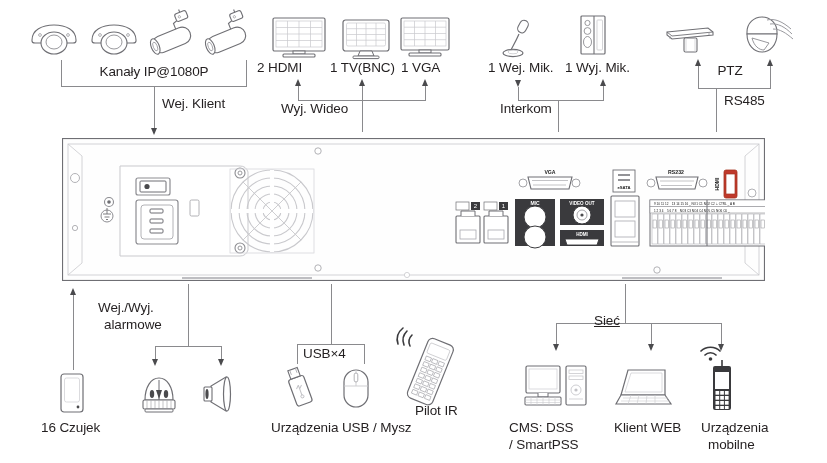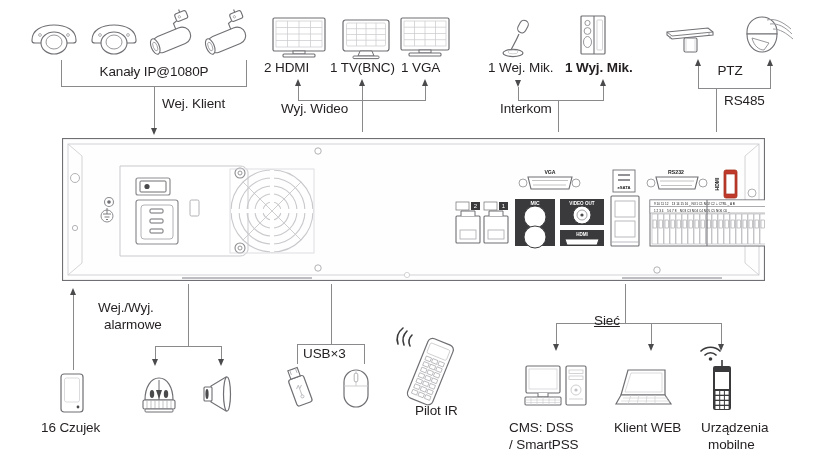--- a/index.html
+++ b/index.html
@@ -155,21 +155,21 @@
           <path d="M36.5 5 L36.5 30"></path>
         <path d="M5 11.2 L47 11.2"></path>
           <path d="M5 17.5 L47 17.5"></path>
           <path d="M5 23.7 L47 23.7"></path>
       </g>
       <rect x="20" y="34" width="12" height="3" fill="#fff" stroke="#6f6f74" stroke-width="1"></rect>
       <rect x="10" y="37" width="32" height="3" rx="1" fill="#fff" stroke="#6f6f74" stroke-width="1.1"></rect>
     </svg>
   </div>
 
-  <div class="lbl" style="left:264px;top:60px;">2 HDMI</div>
+  <div class="lbl" style="left:257px;top:60px;">2 HDMI</div>
   <div class="lbl" style="left:330px;top:60px;">1 TV(BNC)</div>
   <div class="lbl" style="left:401px;top:60px;">1 VGA</div>
 
   <div class="arrow up" style="left:294.5px;top:79px;"></div>
   <div class="arrow up" style="left:358.5px;top:79px;"></div>
   <div class="arrow up" style="left:421.5px;top:79px;"></div>
 
   <div class="wire v" style="left:298px;top:86px;height:14px;"></div>
   <div class="wire v" style="left:362px;top:86px;height:14px;"></div>
   <div class="wire v" style="left:425px;top:86px;height:14px;"></div>
@@ -192,21 +192,21 @@
       <rect x="3" y="2" width="24" height="38" rx="1" fill="#fff" stroke="#6f6f74" stroke-width="1.2"></rect>
       <path d="M16 2 L16 40" stroke="#6f6f74" stroke-width="1.1"></path>
       <circle cx="9.5" cy="9" r="2.6" fill="#fff" stroke="#8d8d92" stroke-width="0.9"></circle>
       <circle cx="9.5" cy="17" r="3.4" fill="#fff" stroke="#8d8d92" stroke-width="0.9"></circle>
       <ellipse cx="9.5" cy="28" rx="4" ry="5.5" fill="#fff" stroke="#8d8d92" stroke-width="0.9"></ellipse>
       <rect x="19" y="6" width="5.5" height="30" rx="0.8" fill="#fff" stroke="#c2c2c6" stroke-width="0.7"></rect>
     </svg>
   </div>
 
   <div class="lbl" style="left:488px;top:60px;">1 Wej. Mik.</div>
-  <div class="lbl" style="left:565px;top:60px;font-weight:bold;">1 Wyj. Mik.</div>
+  <div class="lbl" style="left:565px;top:60px;">1 Wyj. Mik.</div>
 
   <div class="arrow down" style="left:514.5px;top:80px;"></div>
   <div class="arrow up" style="left:599.5px;top:79px;"></div>
 
   <div class="wire v" style="left:518px;top:87px;height:13px;"></div>
   <div class="wire v" style="left:603px;top:86px;height:14px;"></div>
   <div class="wire h" style="left:518px;top:100px;width:86px;"></div>
   <div class="wire v" style="left:558px;top:100px;height:32px;"></div>
 
   <div class="lbl" style="left:500px;top:101px;">Interkom</div>
@@ -472,21 +472,21 @@
     </svg>
   </div>
 
   <div class="lbl" style="left:41px;top:420px;">16 Czujek</div>
 
   <div class="wire v" style="left:331px;top:284px;height:60px;"></div>
   <div class="wire h" style="left:297px;top:344px;width:68px;"></div>
   <div class="wire v" style="left:297px;top:344px;height:20px;"></div>
   <div class="wire v" style="left:364px;top:344px;height:20px;"></div>
 
-  <div class="lbl" style="left:303px;top:346px;">USB×3</div>
+  <div class="lbl" style="left:303px;top:346px;">USB×4</div>
 
   <div class="ico" style="left:281px;top:363px;">
     <svg width="36" height="48" viewBox="0 0 36 48">
       <g transform="rotate(-20 18 24)">
         <rect x="10" y="14" width="16" height="28" rx="2.5" fill="#fff" stroke="#6f6f74" stroke-width="1.2"></rect>
         <rect x="13" y="5" width="10" height="9" fill="#fff" stroke="#6f6f74" stroke-width="1.1"></rect>
         <path d="M15 5 L15 10 M21 5 L21 10" stroke="#a9a9ae" stroke-width="0.8"></path>
         <path d="M18 22 L18 33 M18 22 L15 25 M18 26 L21 23" stroke="#c2c2c6" stroke-width="1"></path>
         <circle cx="18" cy="34" r="1.6" fill="none" stroke="#c2c2c6" stroke-width="0.9"></circle>
       </g>
@@ -495,20 +495,21 @@
 
   <div class="ico" style="left:339px;top:366px;">
     <svg width="34" height="44" viewBox="0 0 34 44">
       <rect x="5" y="4" width="24" height="37" rx="12" fill="#fff" stroke="#6f6f74" stroke-width="1.2"></rect>
       <path d="M5 20 L29 20" stroke="#c9c9cd" stroke-width="0.9"></path>
       <path d="M17 4 L17 20" stroke="#c9c9cd" stroke-width="0.9"></path>
       <rect x="15.2" y="7" width="3.6" height="9" rx="1.8" fill="#fff" stroke="#a9a9ae" stroke-width="0.9"></rect>
     </svg>
   </div>
 
+  <div class="lbl" style="left:271px;top:420px;">Urządzenia USB / Mysz</div>
 
   <div class="ico" style="left:396px;top:330px;">
     <svg width="70" height="80" viewBox="0 0 70 80">
       <g transform="rotate(22 35 44)">
         <rect x="20" y="10" width="27" height="64" rx="5" fill="#fff" stroke="#6f6f74" stroke-width="1.2"></rect>
         <rect x="23" y="15" width="21" height="11" rx="1.5" fill="#fff" stroke="#c9c9cd" stroke-width="0.8"></rect>
         <g fill="#fff" stroke="#a9a9ae" stroke-width="0.7">
           <rect x="24" y="29" width="5.5" height="4"></rect>
             <rect x="31" y="29" width="5.5" height="4"></rect>
             <rect x="38" y="29" width="5.5" height="4"></rect>

